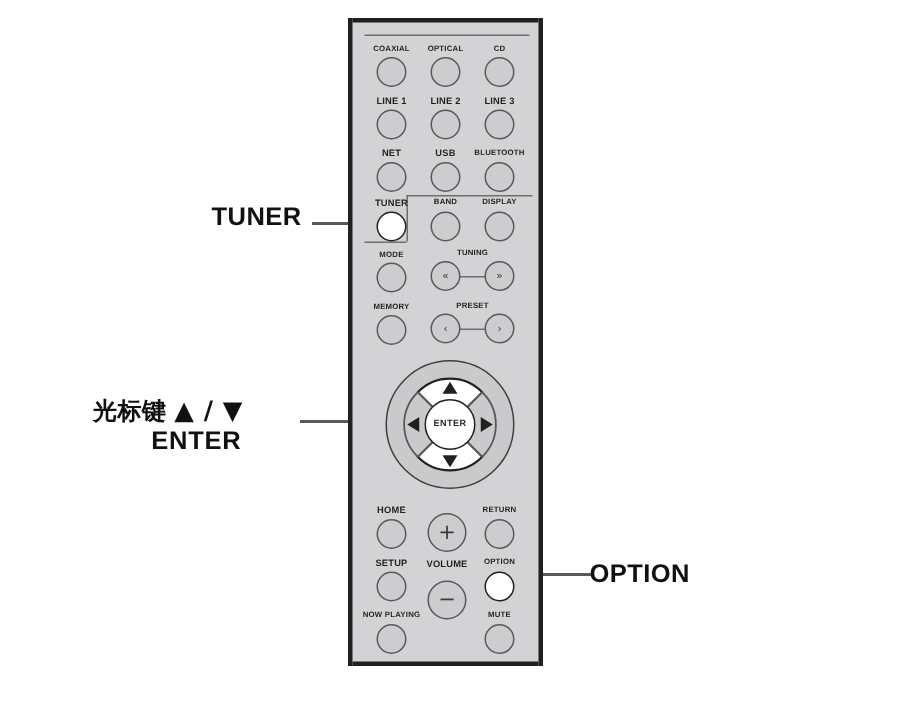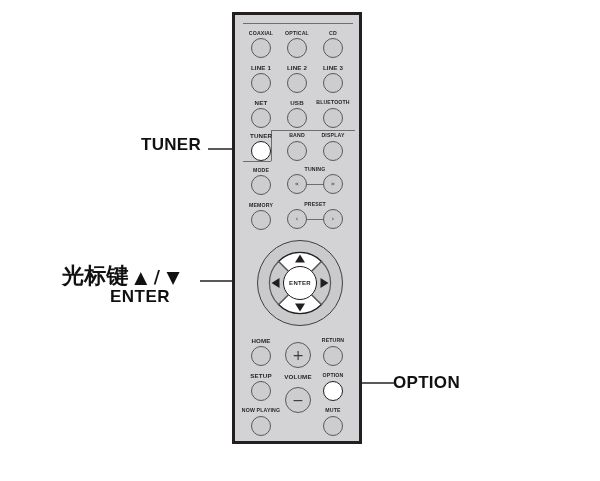--- a/index.html
+++ b/index.html
@@ -36,21 +36,21 @@
   }
   #callout-cursor {
     left: 62px;
     top: 264px;
     font-size: 18px;
     line-height: 1.05;
   }
   #callout-cursor .cn {
     font-family: Liberation Serif, serif;
     font-weight: bold;
-    font-size: 22px;
+    font-size: 16px;
   }
   #callout-cursor .arrows {
     font-family: "DejaVu Sans", sans-serif;
     font-size: 17px;
   }
   #callout-cursor .enter-line {
     display: block;
     text-align: center;
     font-size: 17px;
     font-family: "Liberation Sans", sans-serif;

